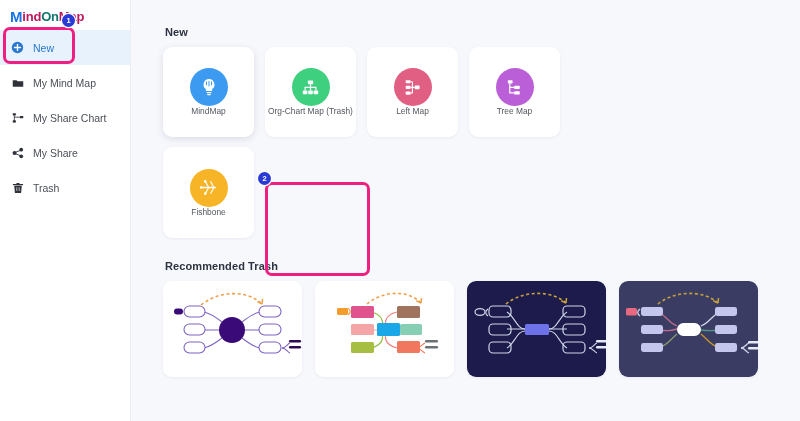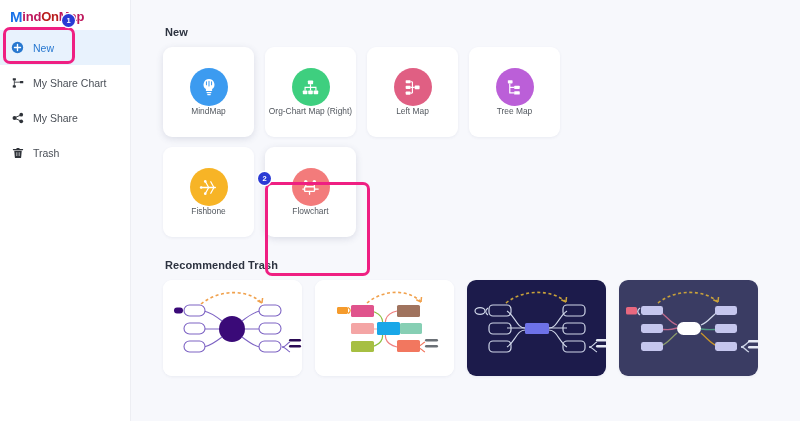--- a/index.html
+++ b/index.html
@@ -33,21 +33,21 @@
     user-select: none;
   }
   .logo-text {
     font-size: 13px;
     font-weight: bold;
     letter-spacing: -0.2px;
     line-height: 1;
     white-space: nowrap;
   }
   .logo-text .c-blue { color: #be185d; }
-  .logo-text .c-pink { color: #b91c1c; }
+  .logo-text .c-pink { color: #0f766e; }
   .logo-m {
     display: inline-block;
     color: #1a73e8;
     font-size: 15px;
     font-weight: bold;
     position: relative;
     top: 1px;
   }
 
   .nav { margin-top: 6px; }
@@ -189,20 +189,29 @@
       <div class="nav-item active">
         <span class="nav-icon">
           <svg viewBox="0 0 16 16" width="13" height="13">
             <circle cx="8" cy="8" r="7" fill="#2878d0"></circle>
             <path d="M8 4.3v7.4M4.3 8h7.4" stroke="#ffffff" stroke-width="1.7" stroke-linecap="round"></path>
           </svg>
         </span>
         <span class="nav-label">New</span>
       </div>
 
+      <div class="nav-item">
+        <span class="nav-icon">
+          <svg viewBox="0 0 16 16" width="12" height="12">
+            <path d="M1 4.2h5.1l1.2 1.4H15v1.1H1z" fill="#2f3339"></path>
+            <rect x="1" y="6.5" width="14" height="6.6" rx="0.7" fill="#2f3339"></rect>
+          </svg>
+        </span>
+        <span class="nav-label">My Mind Map</span>
+      </div>
 
       <div class="nav-item">
         <span class="nav-icon">
           <svg viewBox="0 0 16 16" width="12" height="12">
             <rect x="1" y="1.5" width="4.2" height="3" rx="0.5" fill="#2f3339"></rect>
             <rect x="10.6" y="5.4" width="4.4" height="3" rx="0.5" fill="#2f3339"></rect>
             <rect x="1" y="11" width="4.2" height="3" rx="0.5" fill="#2f3339"></rect>
             <path d="M3.1 4.5v9.5M3.1 6.9h7.5" stroke="#2f3339" stroke-width="1.1" fill="none"></path>
           </svg>
         </span>
@@ -257,21 +266,21 @@
       <div class="card">
         <div class="card-icon" style="background:#3ecf7f">
           <svg viewBox="0 0 24 24" width="21" height="21">
             <rect x="9" y="4" width="6" height="4.2" rx="0.8" fill="#ffffff"></rect>
             <rect x="3.2" y="15.4" width="5.2" height="4.2" rx="0.8" fill="#ffffff"></rect>
             <rect x="9.4" y="15.4" width="5.2" height="4.2" rx="0.8" fill="#ffffff"></rect>
             <rect x="15.6" y="15.4" width="5.2" height="4.2" rx="0.8" fill="#ffffff"></rect>
             <path d="M12 8.2v3.6M5.8 15.4v-3.6h12.4v3.6M12 11.8v3.6" stroke="#ffffff" stroke-width="1.3" fill="none"></path>
           </svg>
         </div>
-        <div class="card-label">Org-Chart Map (Right)</div>
+        <div class="card-label">Org-Chart Map (Trash)</div>
       </div>
 
 
       <div class="card">
         <div class="card-icon" style="background:#e05f83">
           <svg viewBox="0 0 24 24" width="21" height="21">
             <rect x="14.5" y="9.6" width="5.6" height="4.4" rx="0.8" fill="#ffffff"></rect>
             <rect x="4.2" y="3.6" width="5.6" height="3.6" rx="0.8" fill="#ffffff"></rect>
             <rect x="4.2" y="10.1" width="5.6" height="3.6" rx="0.8" fill="#ffffff"></rect>
             <rect x="4.2" y="16.6" width="5.6" height="3.6" rx="0.8" fill="#ffffff"></rect>
@@ -289,46 +298,35 @@
             <rect x="11.6" y="9.9" width="6.4" height="3.8" rx="0.8" fill="#ffffff"></rect>
             <rect x="11.6" y="16.3" width="6.4" height="3.8" rx="0.8" fill="#ffffff"></rect>
             <path d="M6.6 7.4v10.8h5M6.6 11.8h5" stroke="#ffffff" stroke-width="1.4" fill="none"></path>
           </svg>
         </div>
         <div class="card-label">Tree Map</div>
       </div>
 
     </div>
 
-    <div class="card-row" style="margin-top:10px;">
+    <div class="card-row" style="margin-top:10px;flex-direction:column;">
 
       <div class="card">
         <div class="card-icon" style="background:#f7b426">
           <svg viewBox="0 0 24 24" width="21" height="21">
             <path d="M3.4 12h16.4" stroke="#ffffff" stroke-width="1.5" stroke-linecap="round"></path>
             <path d="M8.6 5.4 12.2 12M8.6 18.6 12.2 12M14.6 5.4 18.2 12M14.6 18.6 18.2 12" stroke="#ffffff" stroke-width="1.4" stroke-linecap="round"></path>
             <circle cx="8.3" cy="5" r="1.5" fill="#ffffff"></circle>
             <circle cx="8.3" cy="19" r="1.5" fill="#ffffff"></circle>
             <circle cx="3.6" cy="12" r="1.5" fill="#ffffff"></circle>
           </svg>
         </div>
         <div class="card-label">Fishbone</div>
       </div>
 
-      <div class="card shadow-strong">
-        <div class="card-icon" style="background:#f37b7b">
-          <svg viewBox="0 0 24 24" width="21" height="21">
-            <circle cx="6.6" cy="5.3" r="2" fill="#ffffff"></circle>
-            <circle cx="16.4" cy="5.3" r="2" fill="#ffffff"></circle>
-            <rect x="5.2" y="11.2" width="11.4" height="5.2" rx="1" fill="none" stroke="#ffffff" stroke-width="1.6"></rect>
-            <path d="M6.6 7.3v3.9M16.4 7.3v3.9M3.2 13.8h2M16.6 13.8h4.2M10.9 16.4v3.3" stroke="#ffffff" stroke-width="1.5" stroke-linecap="round"></path>
-          </svg>
-        </div>
-        <div class="card-label">Flowchart</div>
-      </div>
 
     </div>
 
     <div class="section-title" style="padding-top:22px;">Recommended Trash</div>
 
     <div class="themes-row">
 
       <div class="theme-card light">
         <svg viewBox="0 0 139 96">
           <rect width="139" height="96" fill="#ffffff"></rect>

